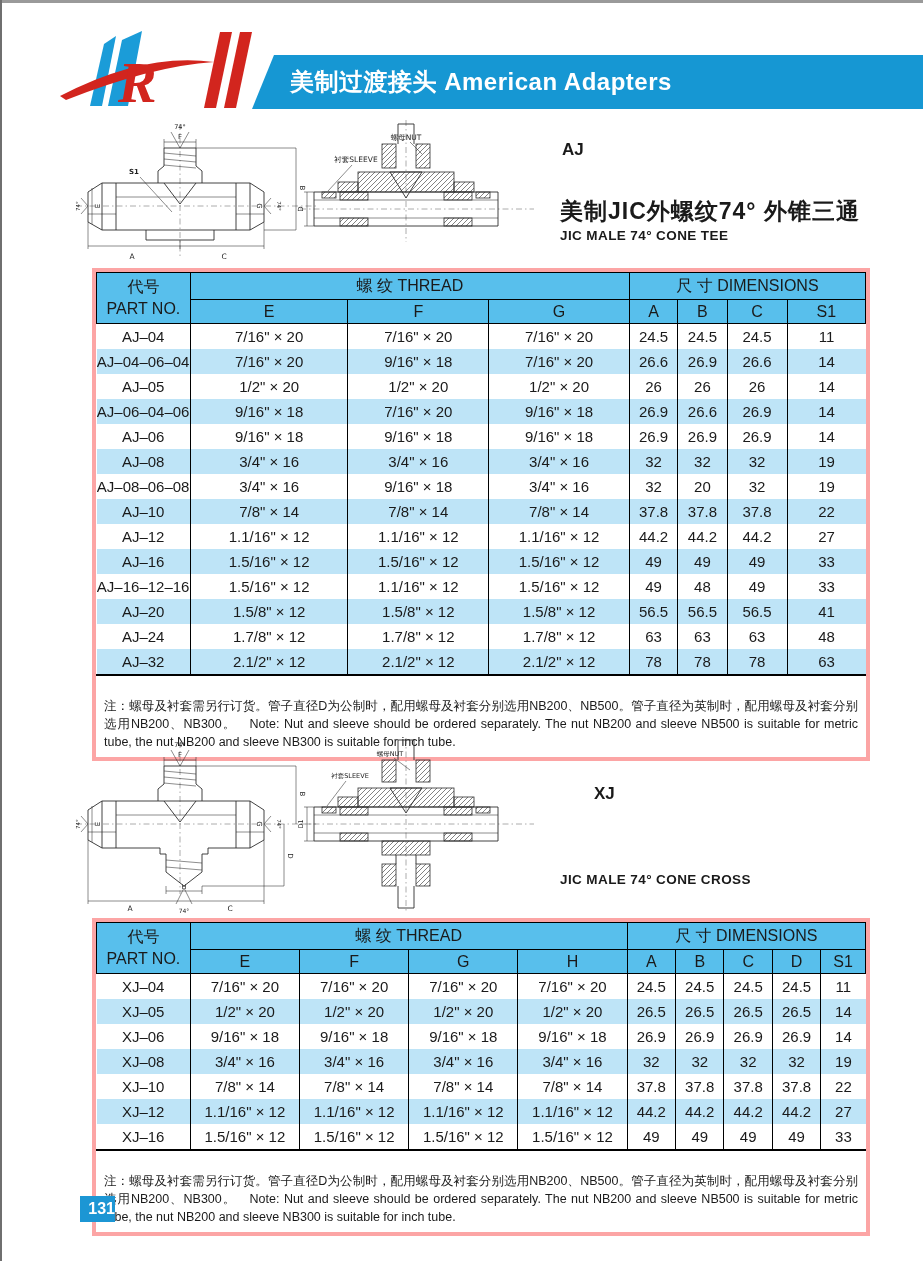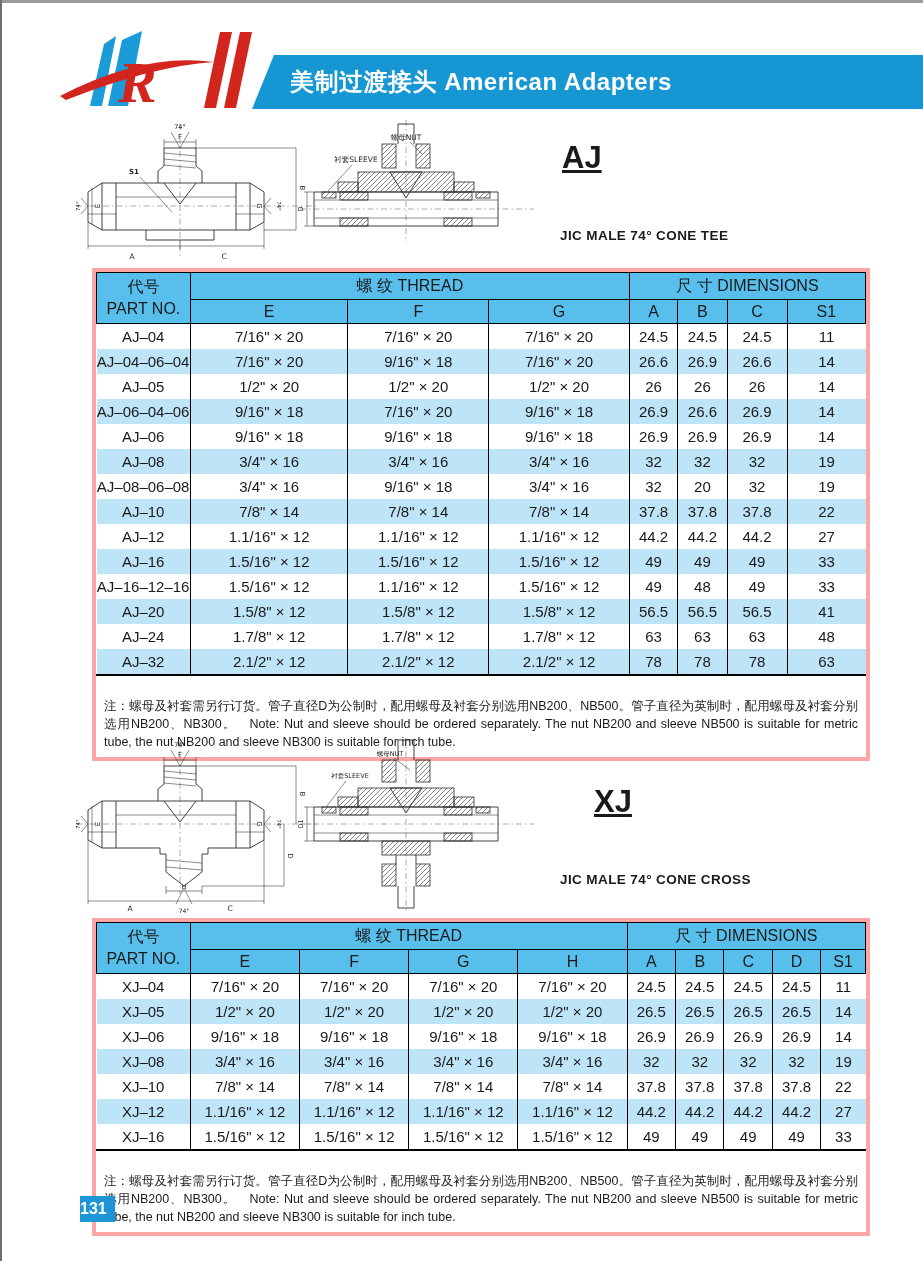--- a/index.html
+++ b/index.html
@@ -6,42 +6,42 @@
   #page{position:relative;width:923px;height:1261px;background:#ffffff;
         font-family:"Liberation Sans","DejaVu Sans",sans-serif;color:#1a1a1a;overflow:hidden;
         border-left:2px solid #6f6f6f;}
   #scan-edge-top{position:absolute;left:0;top:0;width:100%;height:3px;background:#9a9a9a;}
   
   #banner{position:absolute;left:250px;right:0;top:55px;height:54px;background:#1697D3;
           clip-path:polygon(22px 0,100% 0,100% 100%,0 100%);}
   #banner .t{color:#fff;font-size:24px;font-weight:bold;line-height:54px;padding-left:38px;letter-spacing:.5px;}
   #logo{position:absolute;left:50px;top:26px;}
   
-  .sec-code{position:absolute;font-size:31px;font-weight:bold;text-decoration:underline;}
+  .sec-code{position:absolute;font-size:17px;font-weight:bold;}
   .sec-title-zh{position:absolute;font-size:23px;font-weight:bold;letter-spacing:1px;}
   .sec-title-en{position:absolute;font-size:13.5px;font-weight:bold;letter-spacing:.4px;}
   
   .tbl-wrap{position:absolute;left:90px;width:770px;border:4px solid #fca5a5;background:#fff;}
   table{width:100%;border-collapse:collapse;table-layout:fixed;}
   th,td{padding:0;text-align:center;vertical-align:middle;font-weight:400;
         white-space:nowrap;overflow:hidden;}
   thead th{background:#58BFEC;border:1px solid #000;font-size:16px;}
   thead tr.grp th{height:26px;font-size:16px;}
   thead tr.sub th{height:23px;}
   thead th.part-h{font-size:15px;line-height:1.35;}
   thead tr.grp th.part-h{height:auto;}
   tbody td{height:25px;font-size:15px;border-left:1px solid #000;}
   tbody td:first-child{border-left:none;}
   tbody tr.alt td{background:#BEE4F7;}
   #t2 tbody td{height:25px;}
   .note{border-top:2px solid #000;font-size:12.5px;line-height:1.42;padding:22px 8px 6px 8px;
         text-align:justify;}
   
   #pagenum{position:absolute;left:78px;top:1196px;width:35px;height:26px;background:#1C96D4;
-           color:#fff;font-size:16px;font-weight:bold;text-align:left;line-height:26px;}
+           color:#fff;font-size:16px;font-weight:bold;text-align:right;line-height:26px;}
   
   .drw{position:absolute;}
   .drw text{font-family:"DejaVu Sans",sans-serif;fill:#222;}
   .ln{stroke:#2d2d2d;stroke-width:.9;fill:none;}
   .thin{stroke:#2d2d2d;stroke-width:.55;fill:none;}
   .cl{stroke:#666;stroke-width:.55;fill:none;stroke-dasharray:6 3 1.5 3;}
   .hat{stroke:#2d2d2d;stroke-width:.8;}
 </style>
 </head>
 <body>
@@ -124,20 +124,21 @@
 
   <text x="112" y="22" font-size="7.5" text-anchor="middle">螺母NUT</text>
   <path class="thin" d="M116,24 L128,36"></path>
   <text x="62" y="44" font-size="7.5" text-anchor="middle">衬套SLEEVE</text>
   <path class="thin" d="M58,47 L34,73"></path>
   <path class="thin" d="M20,74 H10 M20,108 H10 M13,74 V108"></path>
   <text transform="rotate(-90 6,91)" x="6" y="94" font-size="7" text-anchor="middle">D</text>
 </svg>
 
 <div class="sec-code" style="left:560px;top:140px">AJ</div>
+<div class="sec-title-zh" style="left:558px;top:196px">美制JIC外螺纹74°  外锥三通</div>
 <div class="sec-title-en" style="left:558px;top:228px">JIC MALE 74°  CONE  TEE</div>
 
 <div class="tbl-wrap" style="top:268px">
 <table id="t1">
   <colgroup>
           <col style="width:12.2%">
           <col style="width:20.5%">
           <col style="width:18.3%">
           <col style="width:18.3%">
             <col style="width:6.3%">

